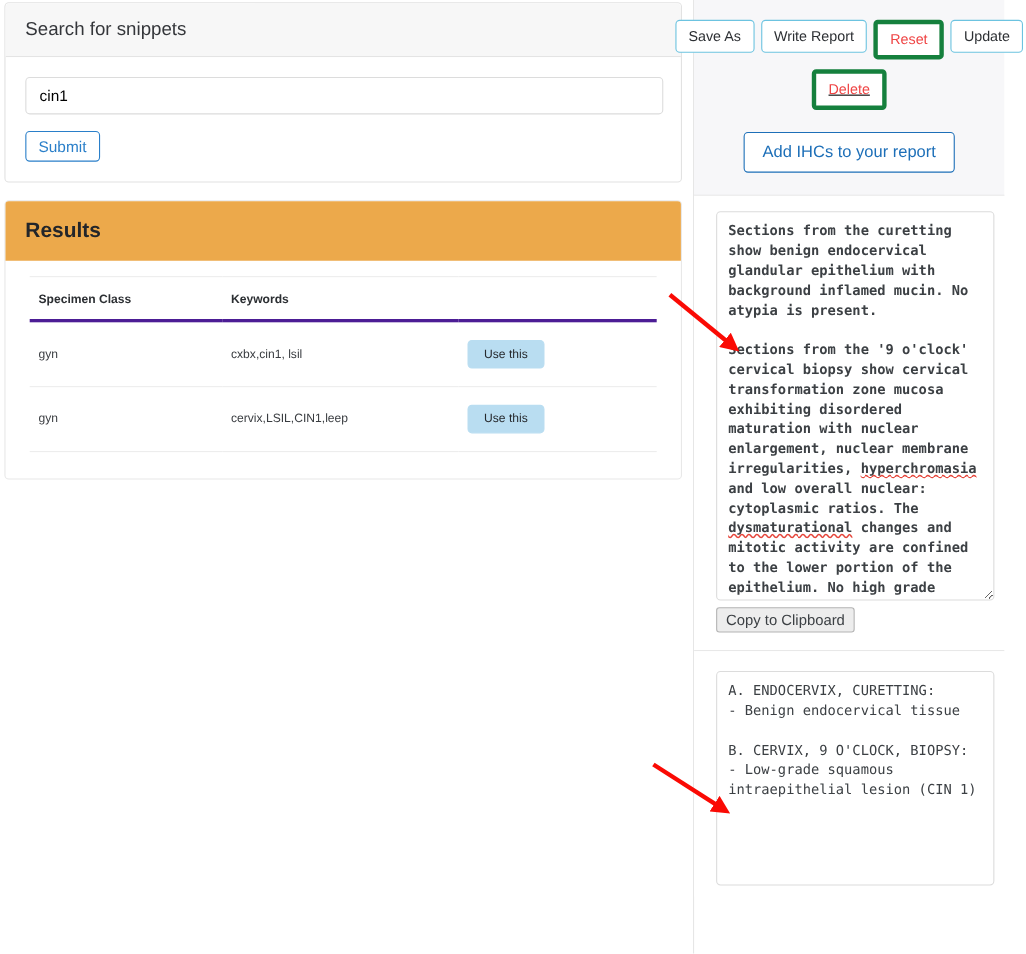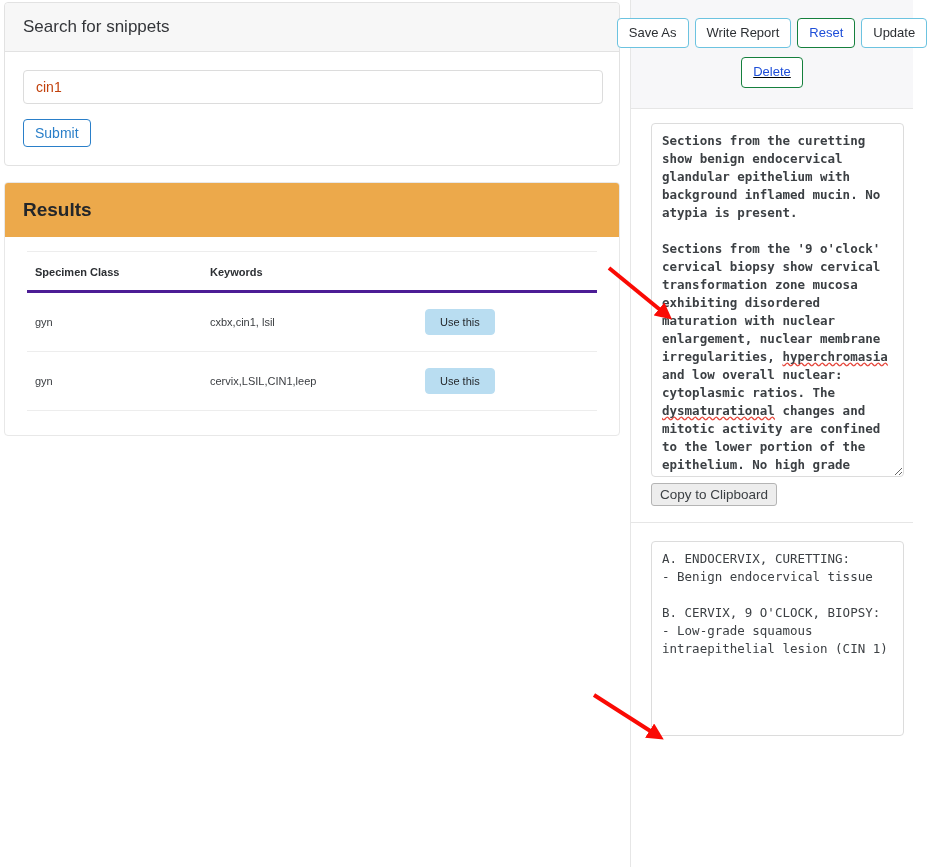--- a/index.html
+++ b/index.html
@@ -36,21 +36,21 @@
     font-weight: 400;
   }
   .card-body { padding: 18px; }
 
   .search-input {
     display: block;
     width: 580px;
     height: 34px;
     padding: 6px 12px;
     font-size: 14px;
-    color: #c2410c;
+    color: #000000;
     background: #ffffff;
     border: 1px solid #dcdcdc;
     border-radius: 4px;
     outline: none;
     font-family: "Liberation Sans", sans-serif;
   }
   .btn-submit {
     margin-top: 15px;
     display: inline-block;
     padding: 5px 11px;
@@ -147,21 +147,21 @@
     padding: 6px 11px;
     font-size: 13px;
     background: #ffffff;
     border-radius: 4px;
     cursor: pointer;
     white-space: nowrap;
     font-family: "Liberation Sans", sans-serif;
     line-height: 1.25;
   }
   .btn-info   { color: #2c2f33; border: 1px solid #6cc3e0; }
-  .btn-danger { color: #1d4ed8; border: 1px solid #15803d; }
+  .btn-danger { color: #ef4444; border: 4px solid #15803d; }
   .btn-row-2 { margin-top: 9px; text-decoration: underline; }
   .btn-primary-lg {
     margin-top: 20px;
     display: inline-block;
     padding: 9px 16px;
     font-size: 15px;
     color: #1d6fb8;
     background: #ffffff;
     border: 1px solid #1d6fb8;
     border-radius: 4px;
@@ -280,20 +280,21 @@
     <div class="toolbar-panel">
       <div class="btn-row">
         <span class="btn-o btn-info">Save As</span>
         <span class="btn-o btn-info">Write Report</span>
         <span class="btn-o btn-danger">Reset</span>
         <span class="btn-o btn-info">Update</span>
       </div>
       <div class="btn-row btn-row-2">
         <span class="btn-o btn-danger">Delete</span>
       </div>
+      <div class="btn-primary-lg">Add IHCs to your report</div>
     </div>
 
     <div class="editor-panel">
       <div class="ta ta-main" contenteditable="true" spellcheck="false" style=""><span>Sections from the curetting show benign endocervical glandular epithelium with background inflamed mucin. No atypia is present.</span>
 
 <span>Sections from the '9 o'clock' cervical biopsy show cervical transformation zone mucosa exhibiting disordered maturation with nuclear enlargement, nuclear membrane irregularities, </span><span class="sq">hyperchromasia</span><span> and low overall nuclear: cytoplasmic ratios. The </span><span class="sq">dysmaturational</span><span> changes and mitotic activity are confined to the lower portion of the epithelium. No high grade dysplasia or malignancy is identified.</span></div>
       <div class="btn-native">Copy to Clipboard</div>
     </div>
 
     <div class="diag-panel">

